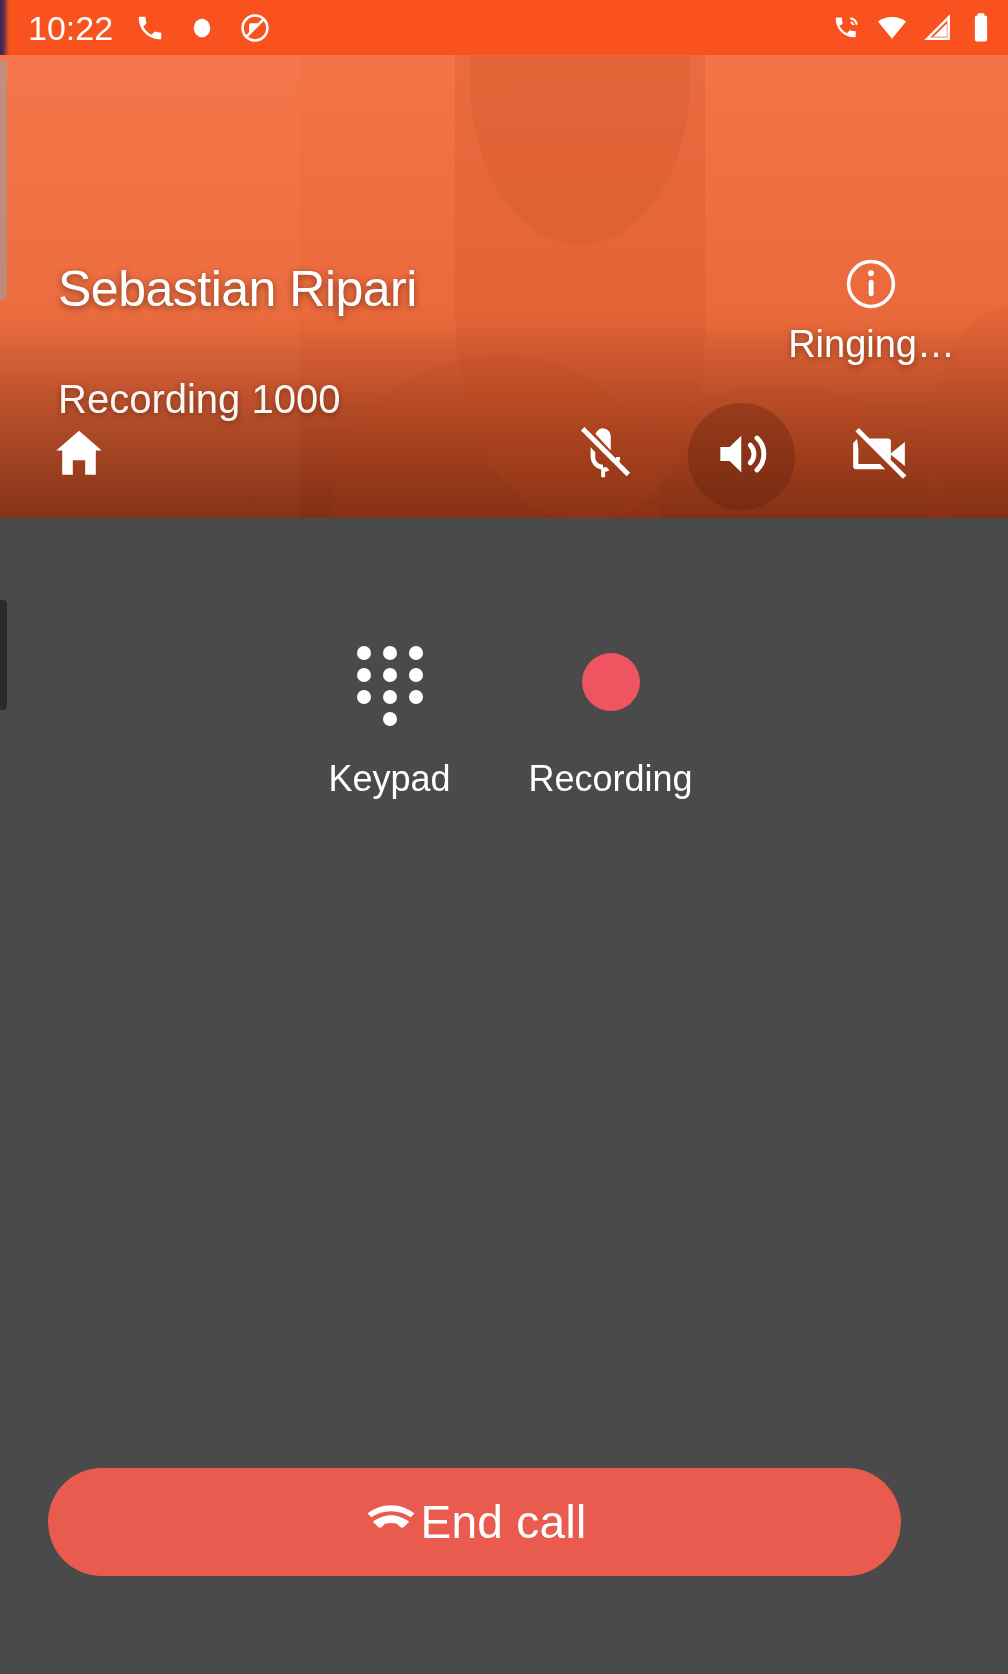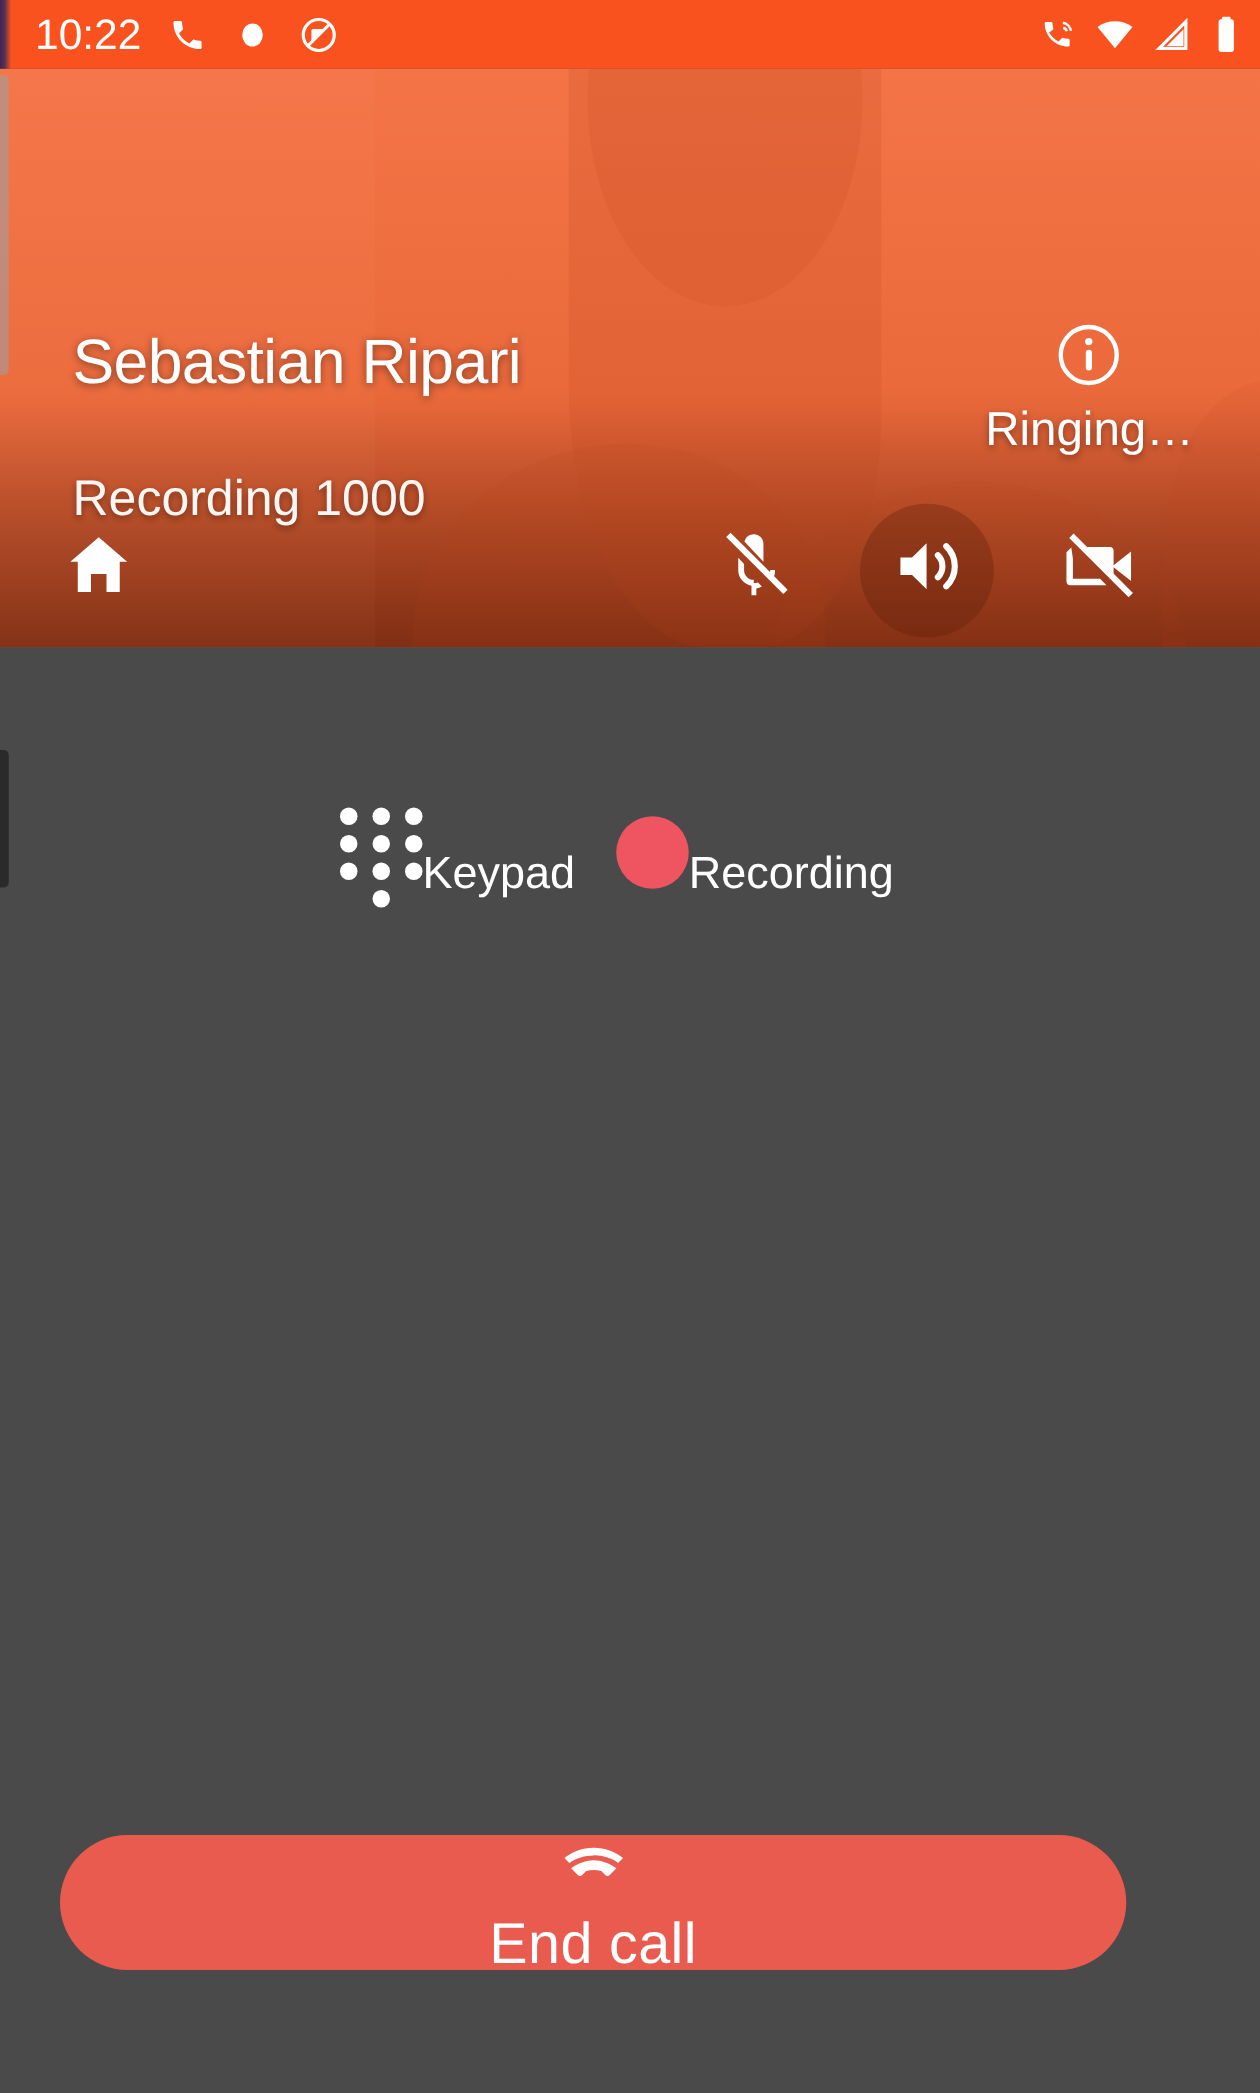--- a/index.html
+++ b/index.html
@@ -145,21 +145,21 @@
     width:1008px; height:1156px;
     background:#4a4a4a;
   }
   #feature-row {
     position:absolute; left:0; top:120px;
     width:1008px;
     display:flex;
   }
   .feature {
     width:235px;
-    display:flex; flex-direction:row; align-items:center;
+    display:flex; flex-direction:column; align-items:center;
     cursor:pointer;
   }
   #feature-keypad { margin-left:272px; }
   #feature-recording { margin-left:-14px;text-align:center; }
   .feature-icon {
     height:88px;
     display:flex; align-items:center; justify-content:center;
   }
   .feature-label {
     margin-top:32px;
@@ -179,21 +179,20 @@
 
   
   #end-call-btn {
     position:absolute; left:48px; bottom:98px;
     width:853px; height:108px;
     border-radius:54px;
     background:#ea5b4f;
     display:flex; align-items:center; justify-content:center;
     cursor:pointer;
     border:none;
-    flex-direction:column;
   }
   #end-call-label {
     color:#fff; font-size:46px; font-weight:400;
     letter-spacing:0.3px;
   }
 
   
   .edge-nub {
     position:absolute; left:0; width:7px;
     background:#2a2a2a; border-radius:0 4px 4px 0;

